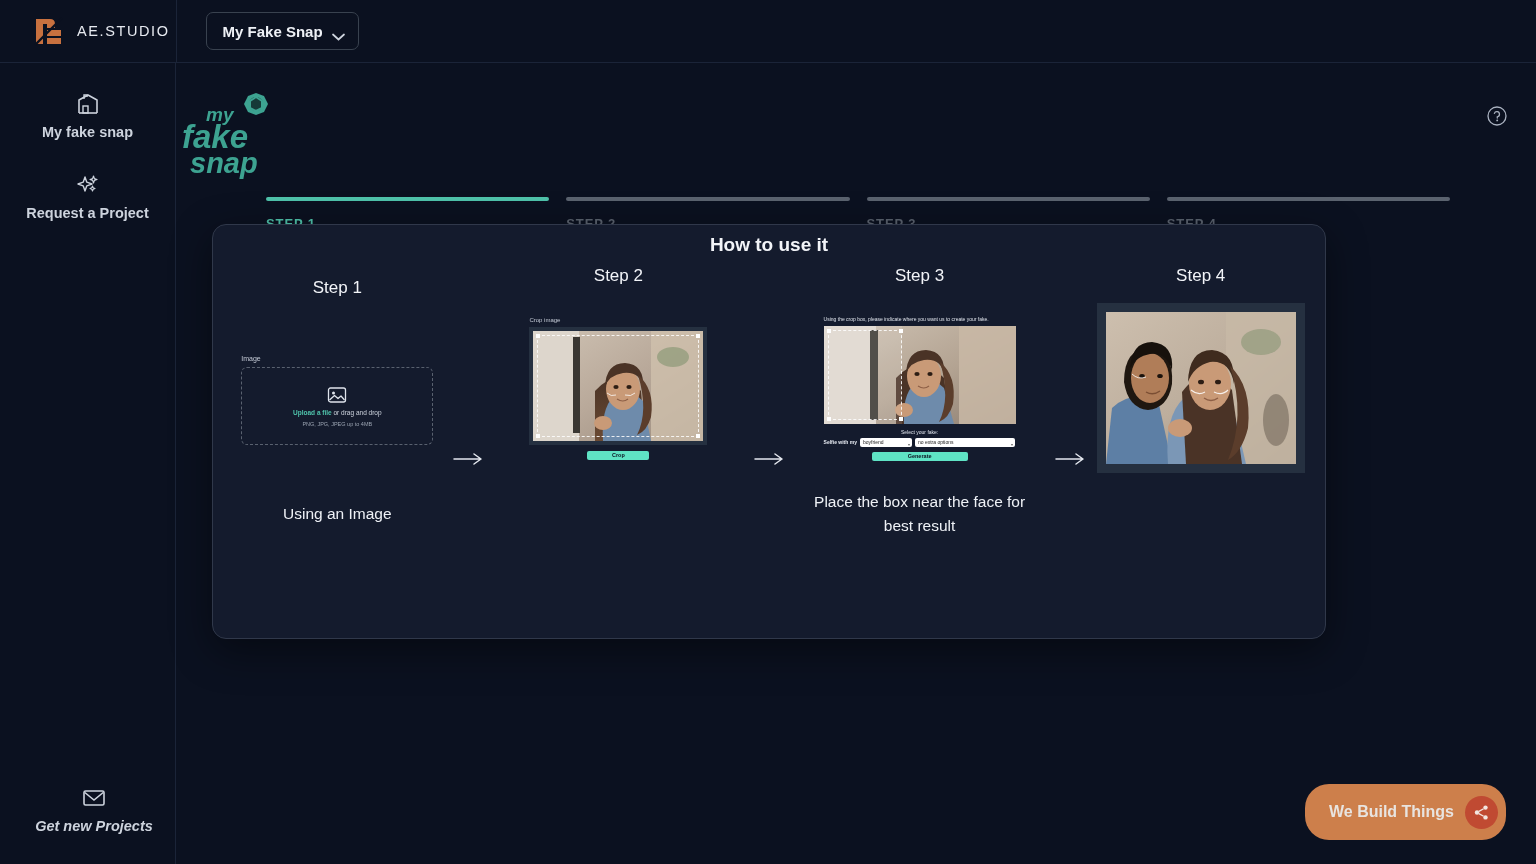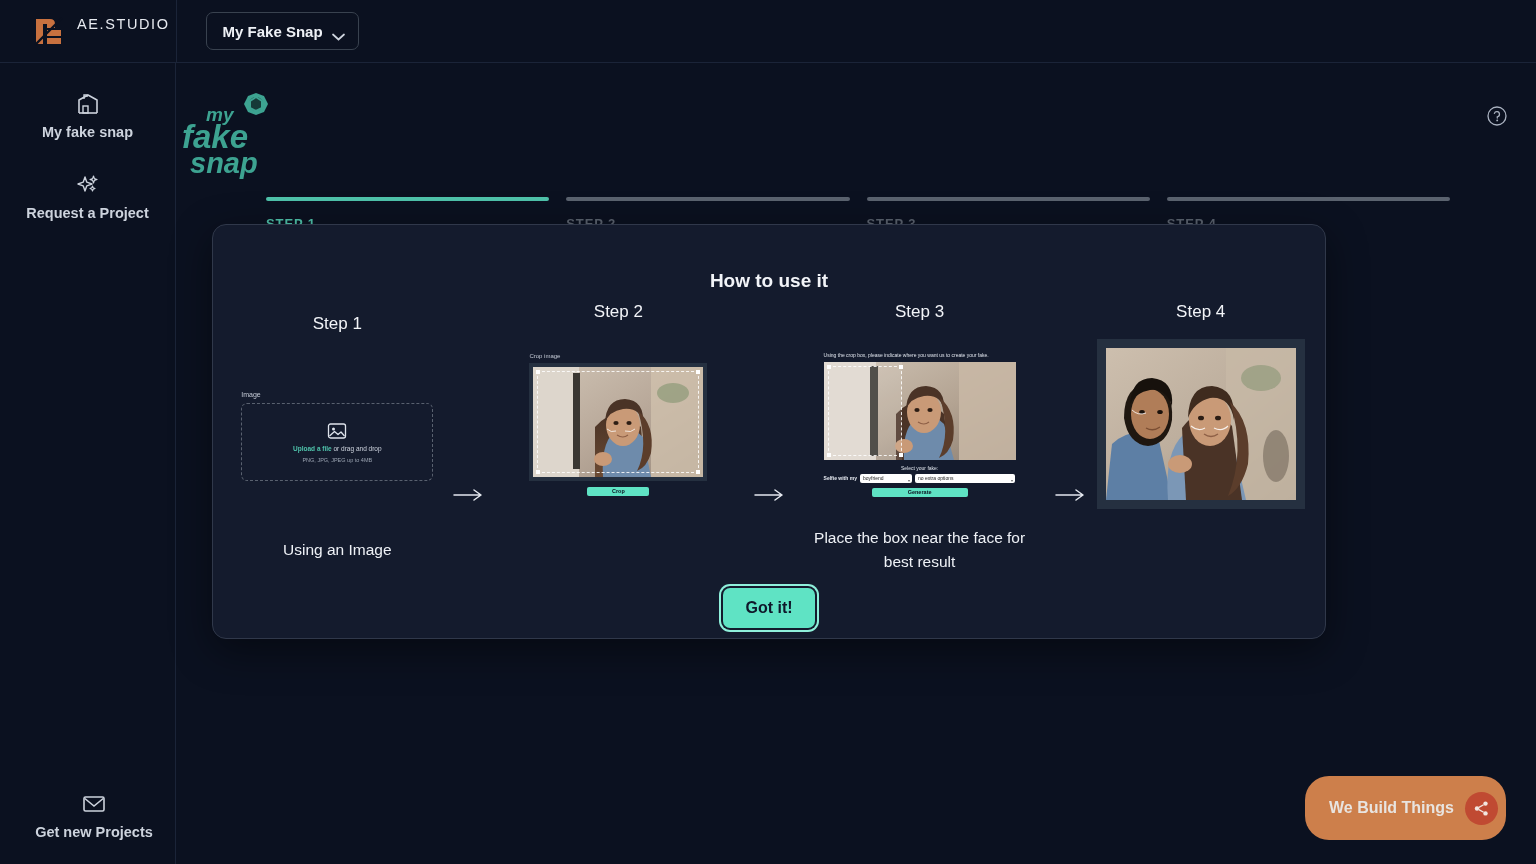--- a/index.html
+++ b/index.html
@@ -10,21 +10,21 @@
     overflow: hidden;
   }
   #app { position: relative; width: 1536px; height: 864px; background: #0b1120; }
 
   
   .topbar {
     position: absolute; top: 0; left: 0; width: 1536px; height: 63px;
     background: #0b1120; border-bottom: 1px solid #1b2438;
     display: flex; align-items: center;
   }
-  .brand { display: flex; gap: 13px; margin-left: 33px; }
+  .brand { display: flex; align-items: center; gap: 13px; margin-left: 33px; }
   .brand-mark { width: 31px; height: 31px; position: relative; }
   .brand-name { color: #e7eaf0; font-size: 14.5px; letter-spacing: 1.6px; font-weight: 400; }
   .topbar-sep { position: absolute; left: 176px; top: 0; width: 1px; height: 63px; background: #1b2438; }
   .app-select {
     margin-left: 36px; height: 38px; padding: 0 13px 0 16px;
     border: 1px solid #39424f; border-radius: 7px;
     display: flex; align-items: center; gap: 9px;
     color: #eef1f6; font-size: 15px; font-weight: bold; background: transparent;
   }
   .chev { width: 13px; height: 8px; display: block; }
@@ -34,21 +34,21 @@
     position: absolute; left: 0; top: 63px; width: 176px; height: 801px;
     background: #0b1120; border-right: 1px solid #1b2438;
   }
   .nav-item {
     display: flex; flex-direction: column; align-items: center;
     gap: 7px; padding: 10px 6px; cursor: pointer;
   }
   .nav-item .icon { height: 26px; display: flex; align-items: center; justify-content: center; }
   .nav-item .label { color: #cdd3dd; font-size: 14.5px; font-weight: bold; text-align: center; }
   .nav-top { padding-top: 18px; display: flex; flex-direction: column; gap: 12px; }
-  .nav-bottom { position: absolute; bottom: 14px; left: 0; width: 188px; }
+  .nav-bottom { position: absolute; bottom: 20px; left: 0; width: 188px; font-style: italic; }
 
   
   .main { position: absolute; left: 176px; top: 63px; width: 1360px; height: 801px; }
   .help-btn { position: absolute; right: 28px; top: 42px; width: 22px; height: 22px; cursor: pointer; }
 
   .logo-wrap { position: absolute; left: 0; top: 28px; width: 1360px; display: flex; justify-content: flex-start; }
   .logo { position: relative; width: 96px; height: 88px; }
   .logo svg { display: block; }
 
   
@@ -60,21 +60,21 @@
   .step-cap.active { color: #4fc3ab; }
 
   
   .modal {
     position: absolute; left: 36px; top: 161px; width: 1114px; height: 415px;
     background: #141b2d; border: 1px solid #30384a; border-radius: 14px;
     box-shadow: 0 12px 40px rgba(0,0,0,0.45);
   }
   .modal-title {
     text-align: center; color: #f2f4f8; font-size: 19px; font-weight: bold;
-    padding-top: 45px;
+    padding-top: 9px;
   }
   .steps-row { display: flex; padding: 0 14px; margin-top: 10px; }
   .step-card { width: 230px; display: flex; flex-direction: column; align-items: center; }
   .step-card.wide { width: 272px; }
   .step-arrow { width: 42px; display: flex; align-items: center; justify-content: center; padding-top: 114px; }
   .step-arrow svg { display: block; }
   .step-head { color: #f2f4f8; font-size: 17px; font-weight: normal; }
   .step-head.low { margin-top: 12px; }
   .step-body { height: 180px; display: flex; align-items: center; justify-content: center; margin-top: 12px; }
   .step-caption { color: #eef1f6; font-size: 15.5px; text-align: center; line-height: 1.55; margin-top: 12px; width: 210px; }
@@ -124,21 +124,21 @@
   .gotit-wrap { display: flex; justify-content: center; margin-top: 14px; }
   .gotit {
     background: #5fe3c4; color: #0f172a; font-size: 16px; font-weight: bold;
     border: none; border-radius: 7px; padding: 11px 22px;
     box-shadow: 0 0 0 2px #141b2d, 0 0 0 4px #8ff0db; cursor: pointer;
     font-family: "Liberation Sans", sans-serif;
   }
 
   
   .build-badge {
-    position: absolute; right: 30px; bottom: 24px; height: 64px;
+    position: absolute; right: 30px; bottom: 24px; height: 56px;
     background: #cd7f4b; border-radius: 24px; display: flex; align-items: center;
     gap: 11px; padding: 0 8px 0 24px; cursor: pointer;
   }
   .build-badge .txt { color: #e8e4e0; font-size: 16px; font-weight: bold; }
   .share-circle {
     width: 33px; height: 33px; border-radius: 50%; background: #c04a32;
     display: flex; align-items: center; justify-content: center;
   }
 </style>
 </head>
@@ -444,23 +444,20 @@
                   <path d="M98 86 Q105 91 112 86" fill="none" stroke="#8d5f46" stroke-width="1.4"></path>
                   <path d="M85 78 Q92 84 99 80 M108 80 Q116 84 122 78" fill="none" stroke="#ffffff" stroke-width="1.1" opacity="0.85"></path>
                   <ellipse cx="74" cy="116" rx="12" ry="9" fill="#c99a77"></ellipse>
                 </svg>
               </div>
             </div>
           </div>
         </div>
       </div>
 
-      <div class="gotit-wrap">
-        <button class="gotit">Got it!</button>
-      </div>
     </div>
 
     <div class="build-badge">
       <span class="txt">We Build Things</span>
       <span class="share-circle">
         <svg width="17" height="17" viewBox="0 0 17 17">
           <circle cx="12.5" cy="3.6" r="2.2" fill="#f2e6e0"></circle>
           <circle cx="4" cy="8.5" r="2.2" fill="#f2e6e0"></circle>
           <circle cx="12.5" cy="13.4" r="2.2" fill="#f2e6e0"></circle>
           <path d="M10.6 4.7 L5.9 7.4 M5.9 9.6 L10.6 12.3" stroke="#f2e6e0" stroke-width="1.3"></path>

